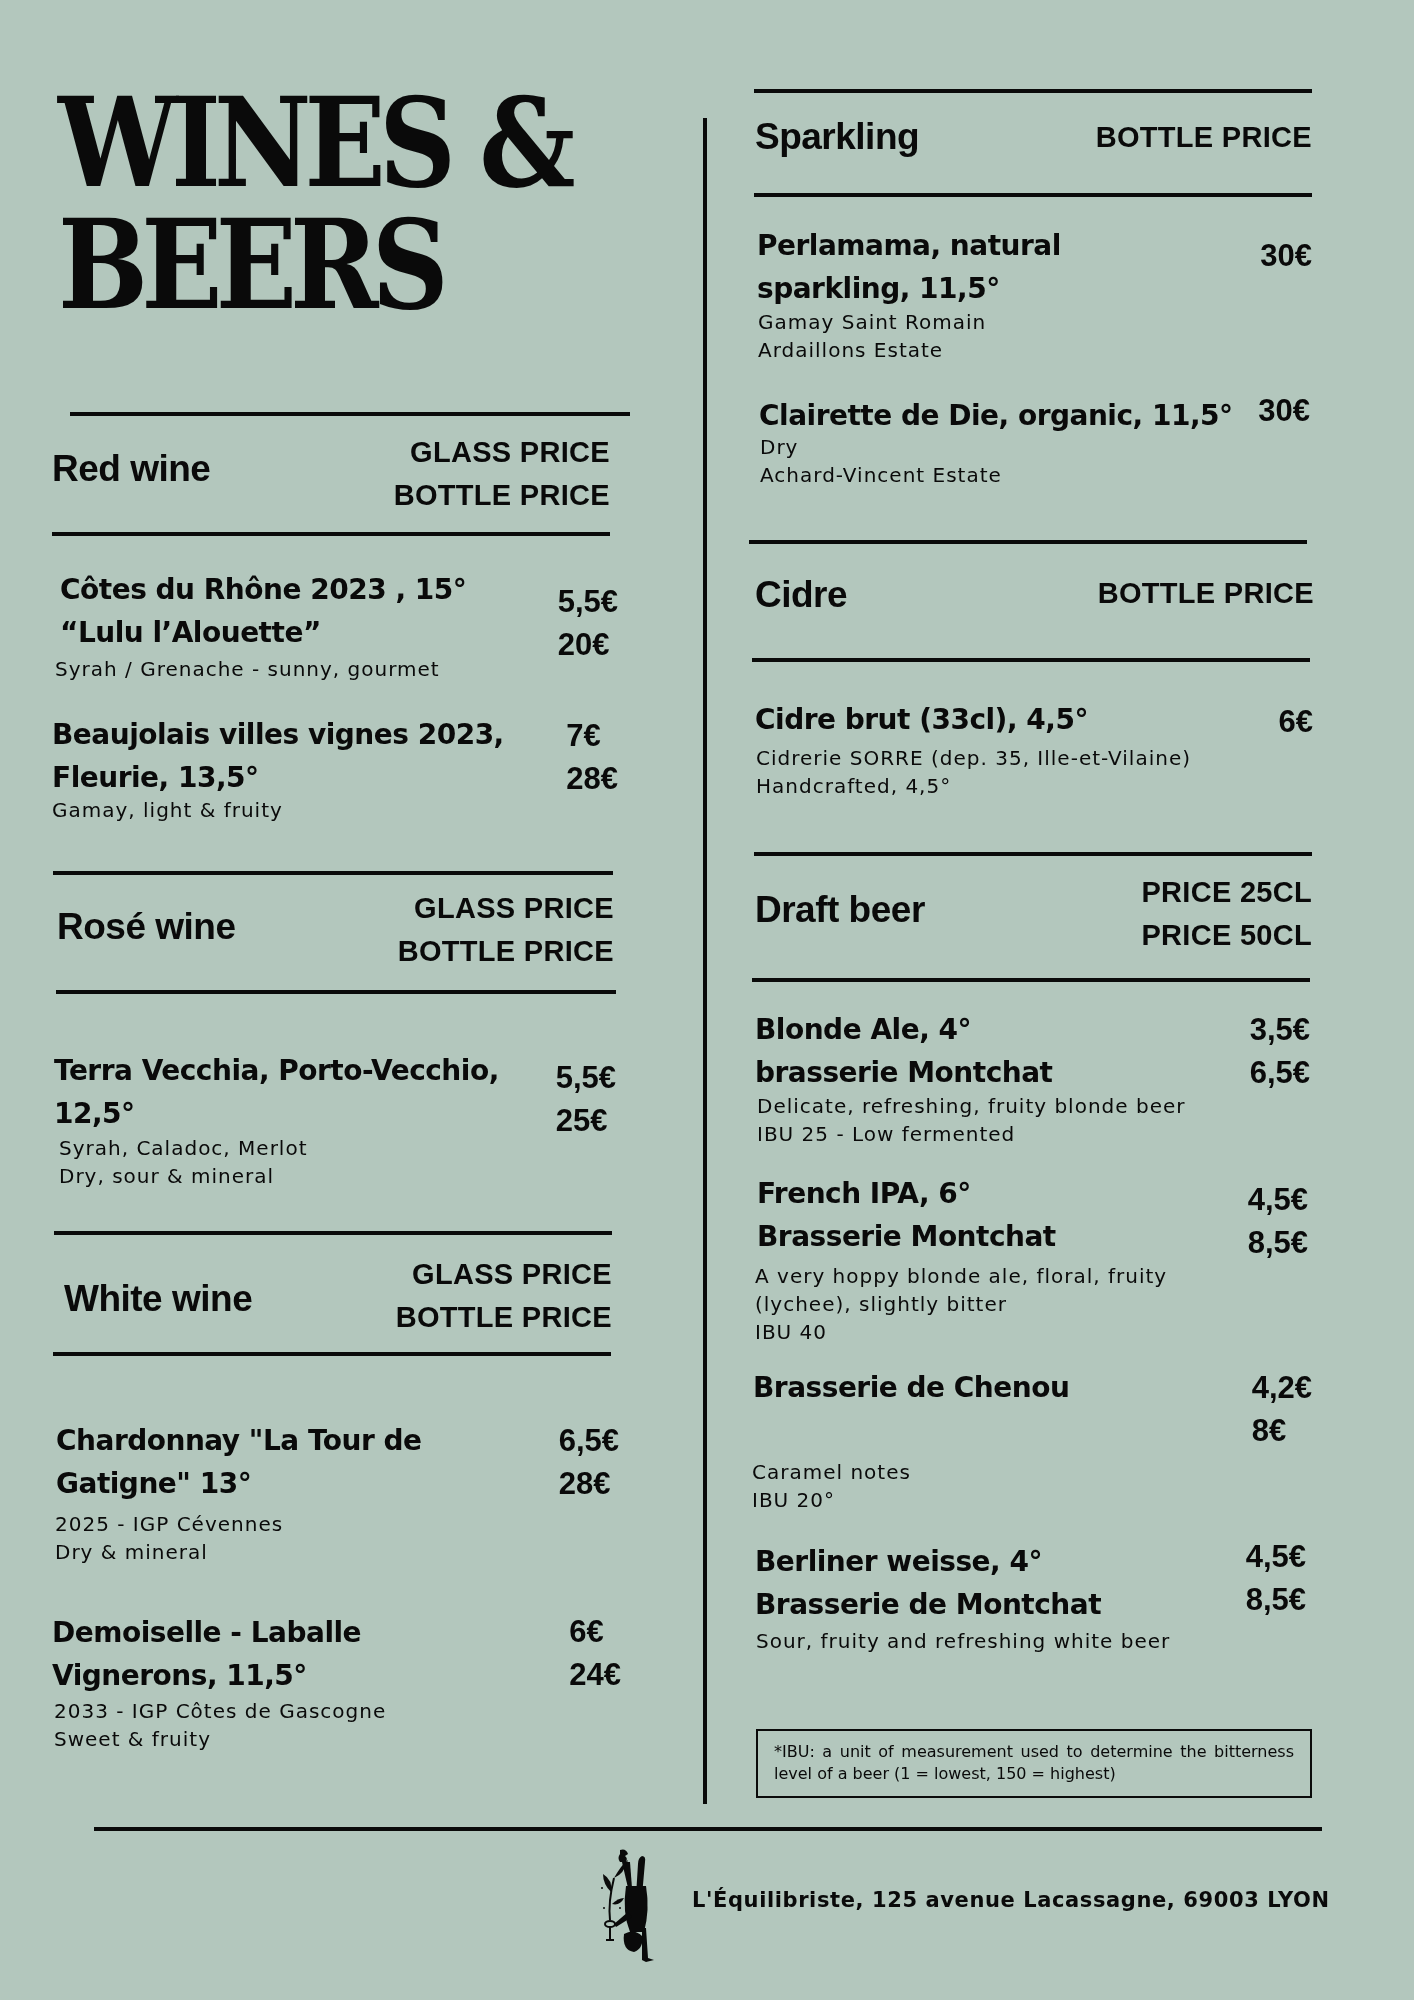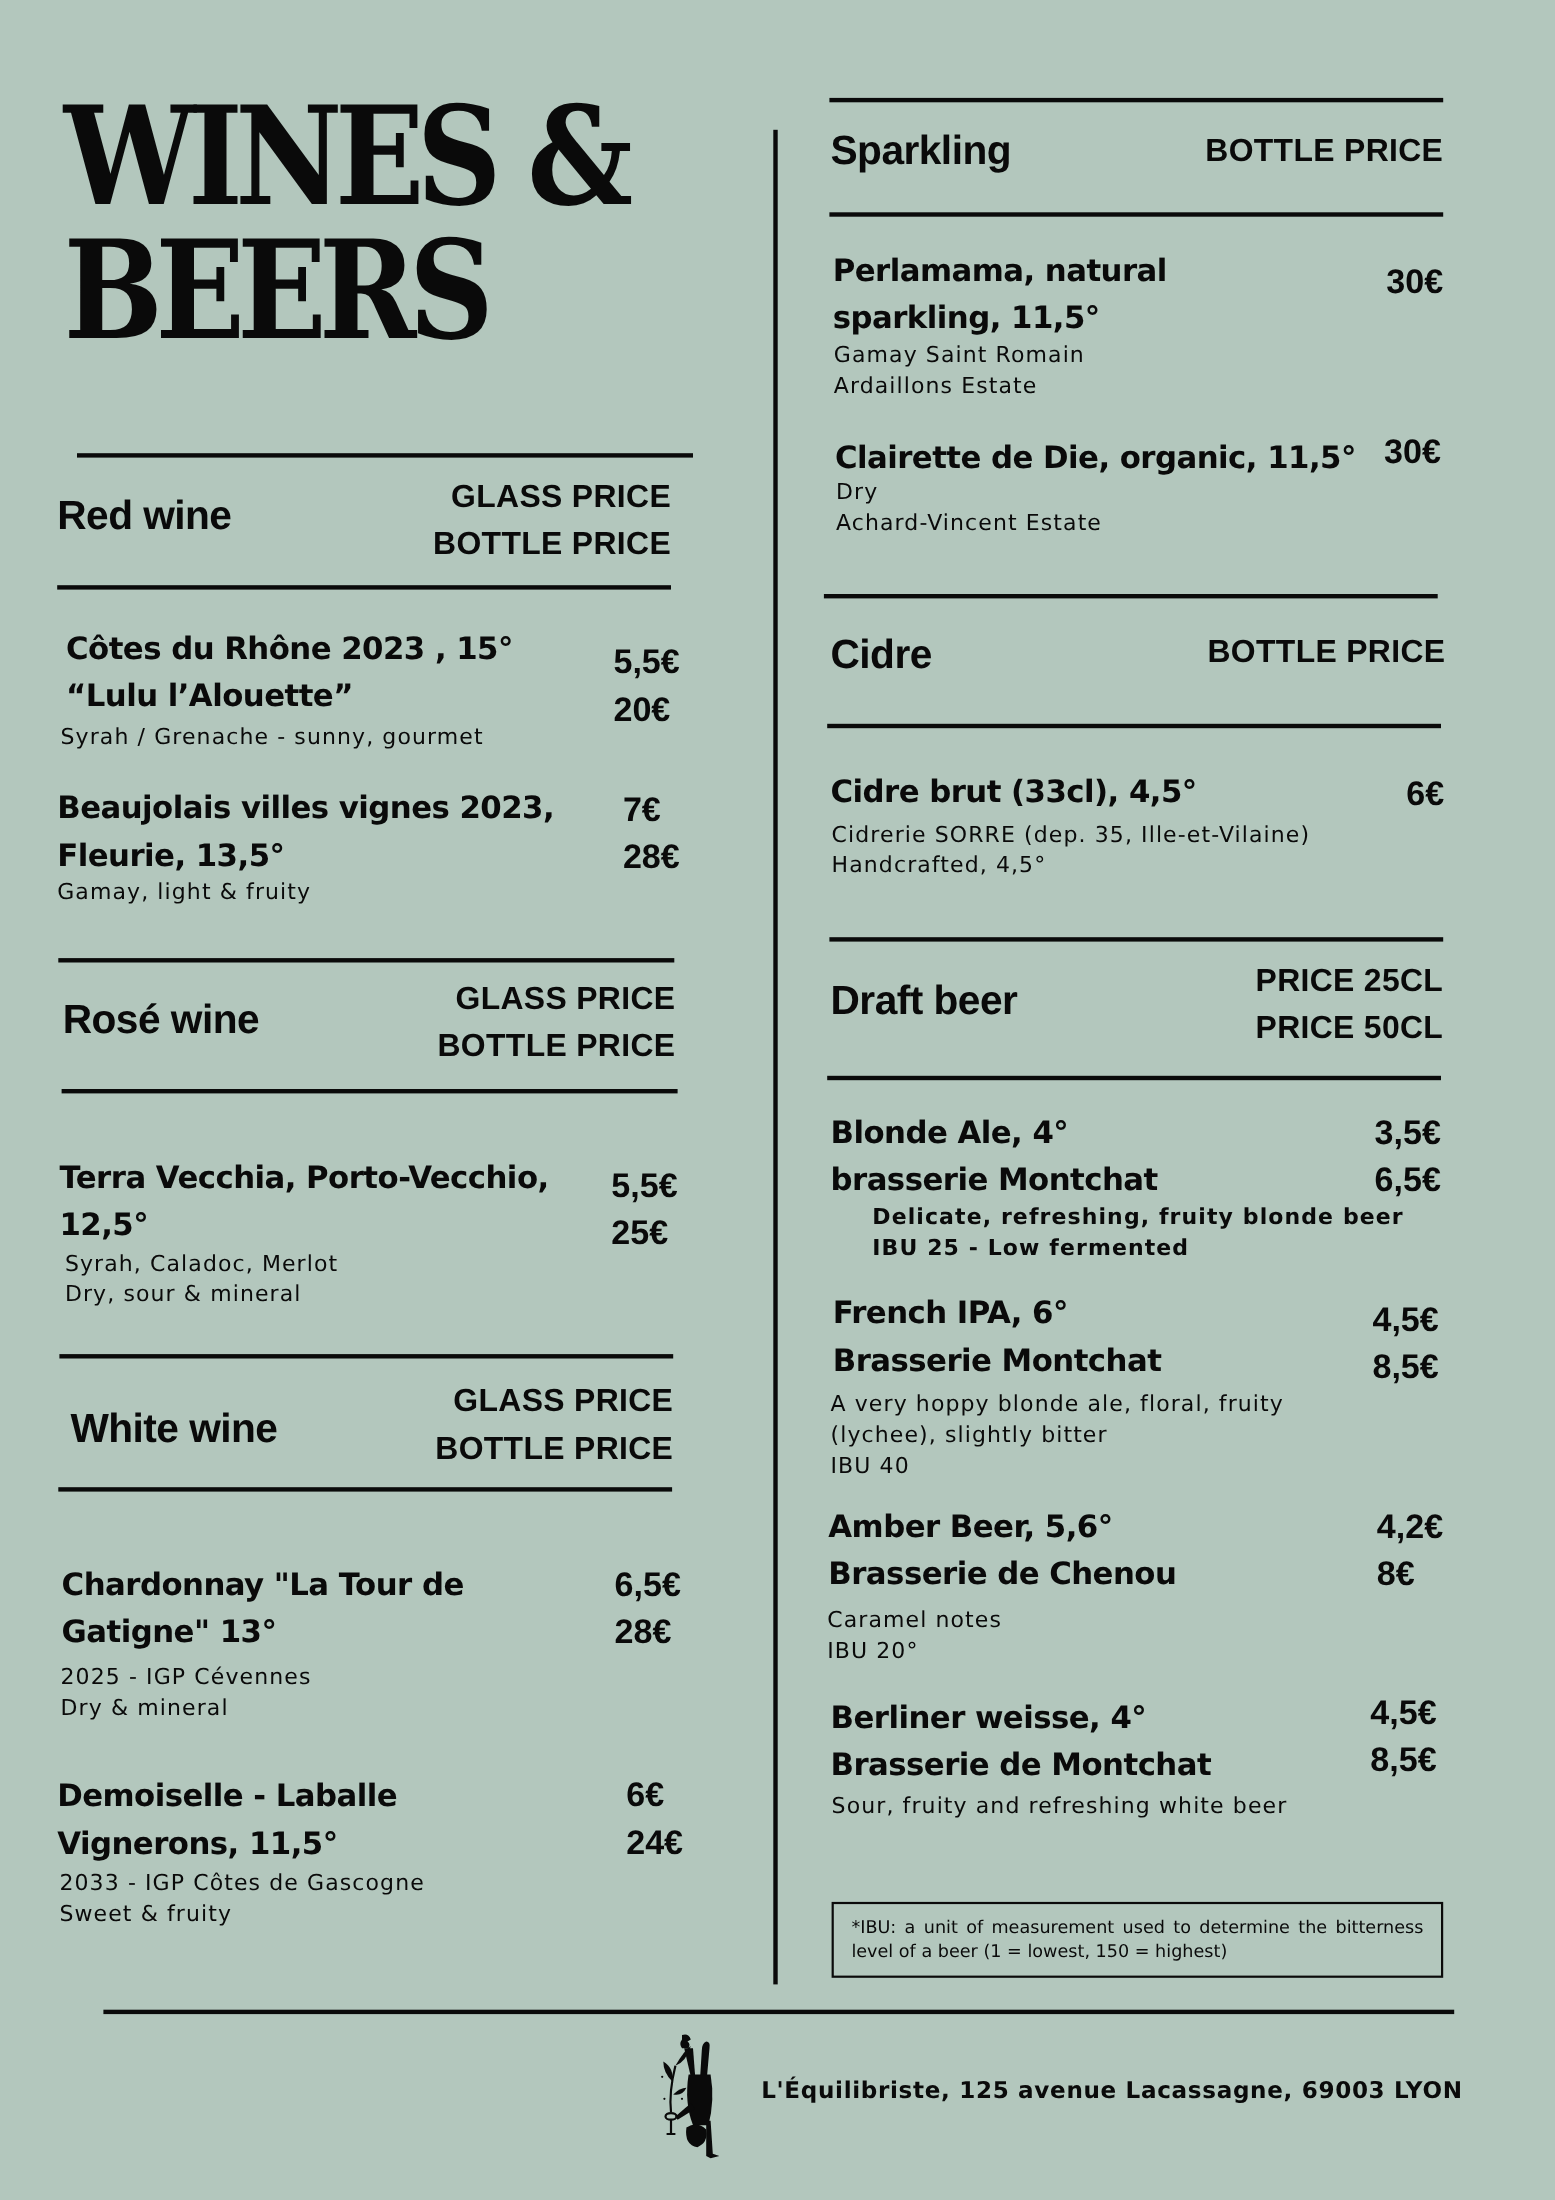--- a/index.html
+++ b/index.html
@@ -284,21 +284,21 @@
     <div>PRICE 25CL</div>
     <div>PRICE 50CL</div>
   </div>
   <div class="hr" style="left:752px; top:978px; width:558px;"></div>
 
   <div>
     <div class="item-name" style="left:755px; top:1008px;">
       <div>Blonde Ale, 4°</div>
       <div>brasserie Montchat</div>
     </div>
-    <div class="item-desc" style="left:793px; top:1092px;font-weight:bold;">
+    <div class="item-desc" style="left:757px; top:1092px;">
       <div>Delicate, refreshing, fruity blonde beer</div>
       <div>IBU 25 - Low fermented</div>
     </div>
     <div class="price" style="right:104px; top:1008px;">
       <div>3,5€</div>
       <div>6,5€</div>
     </div>
   </div>
 
   <div>
@@ -312,21 +312,20 @@
       <div>IBU 40</div>
     </div>
     <div class="price" style="right:106px; top:1178px;">
       <div>4,5€</div>
       <div>8,5€</div>
     </div>
   </div>
 
   <div>
     <div class="item-name" style="left:753px; top:1366px;">
-      <div>Amber Beer, 5,6°</div>
       <div>Brasserie de Chenou</div>
     </div>
     <div class="item-desc" style="left:752px; top:1458px;">
       <div>Caramel notes</div>
       <div>IBU 20°</div>
     </div>
     <div class="price" style="right:102px; top:1366px;">
       <div>4,2€</div>
       <div>8€</div>
     </div>

